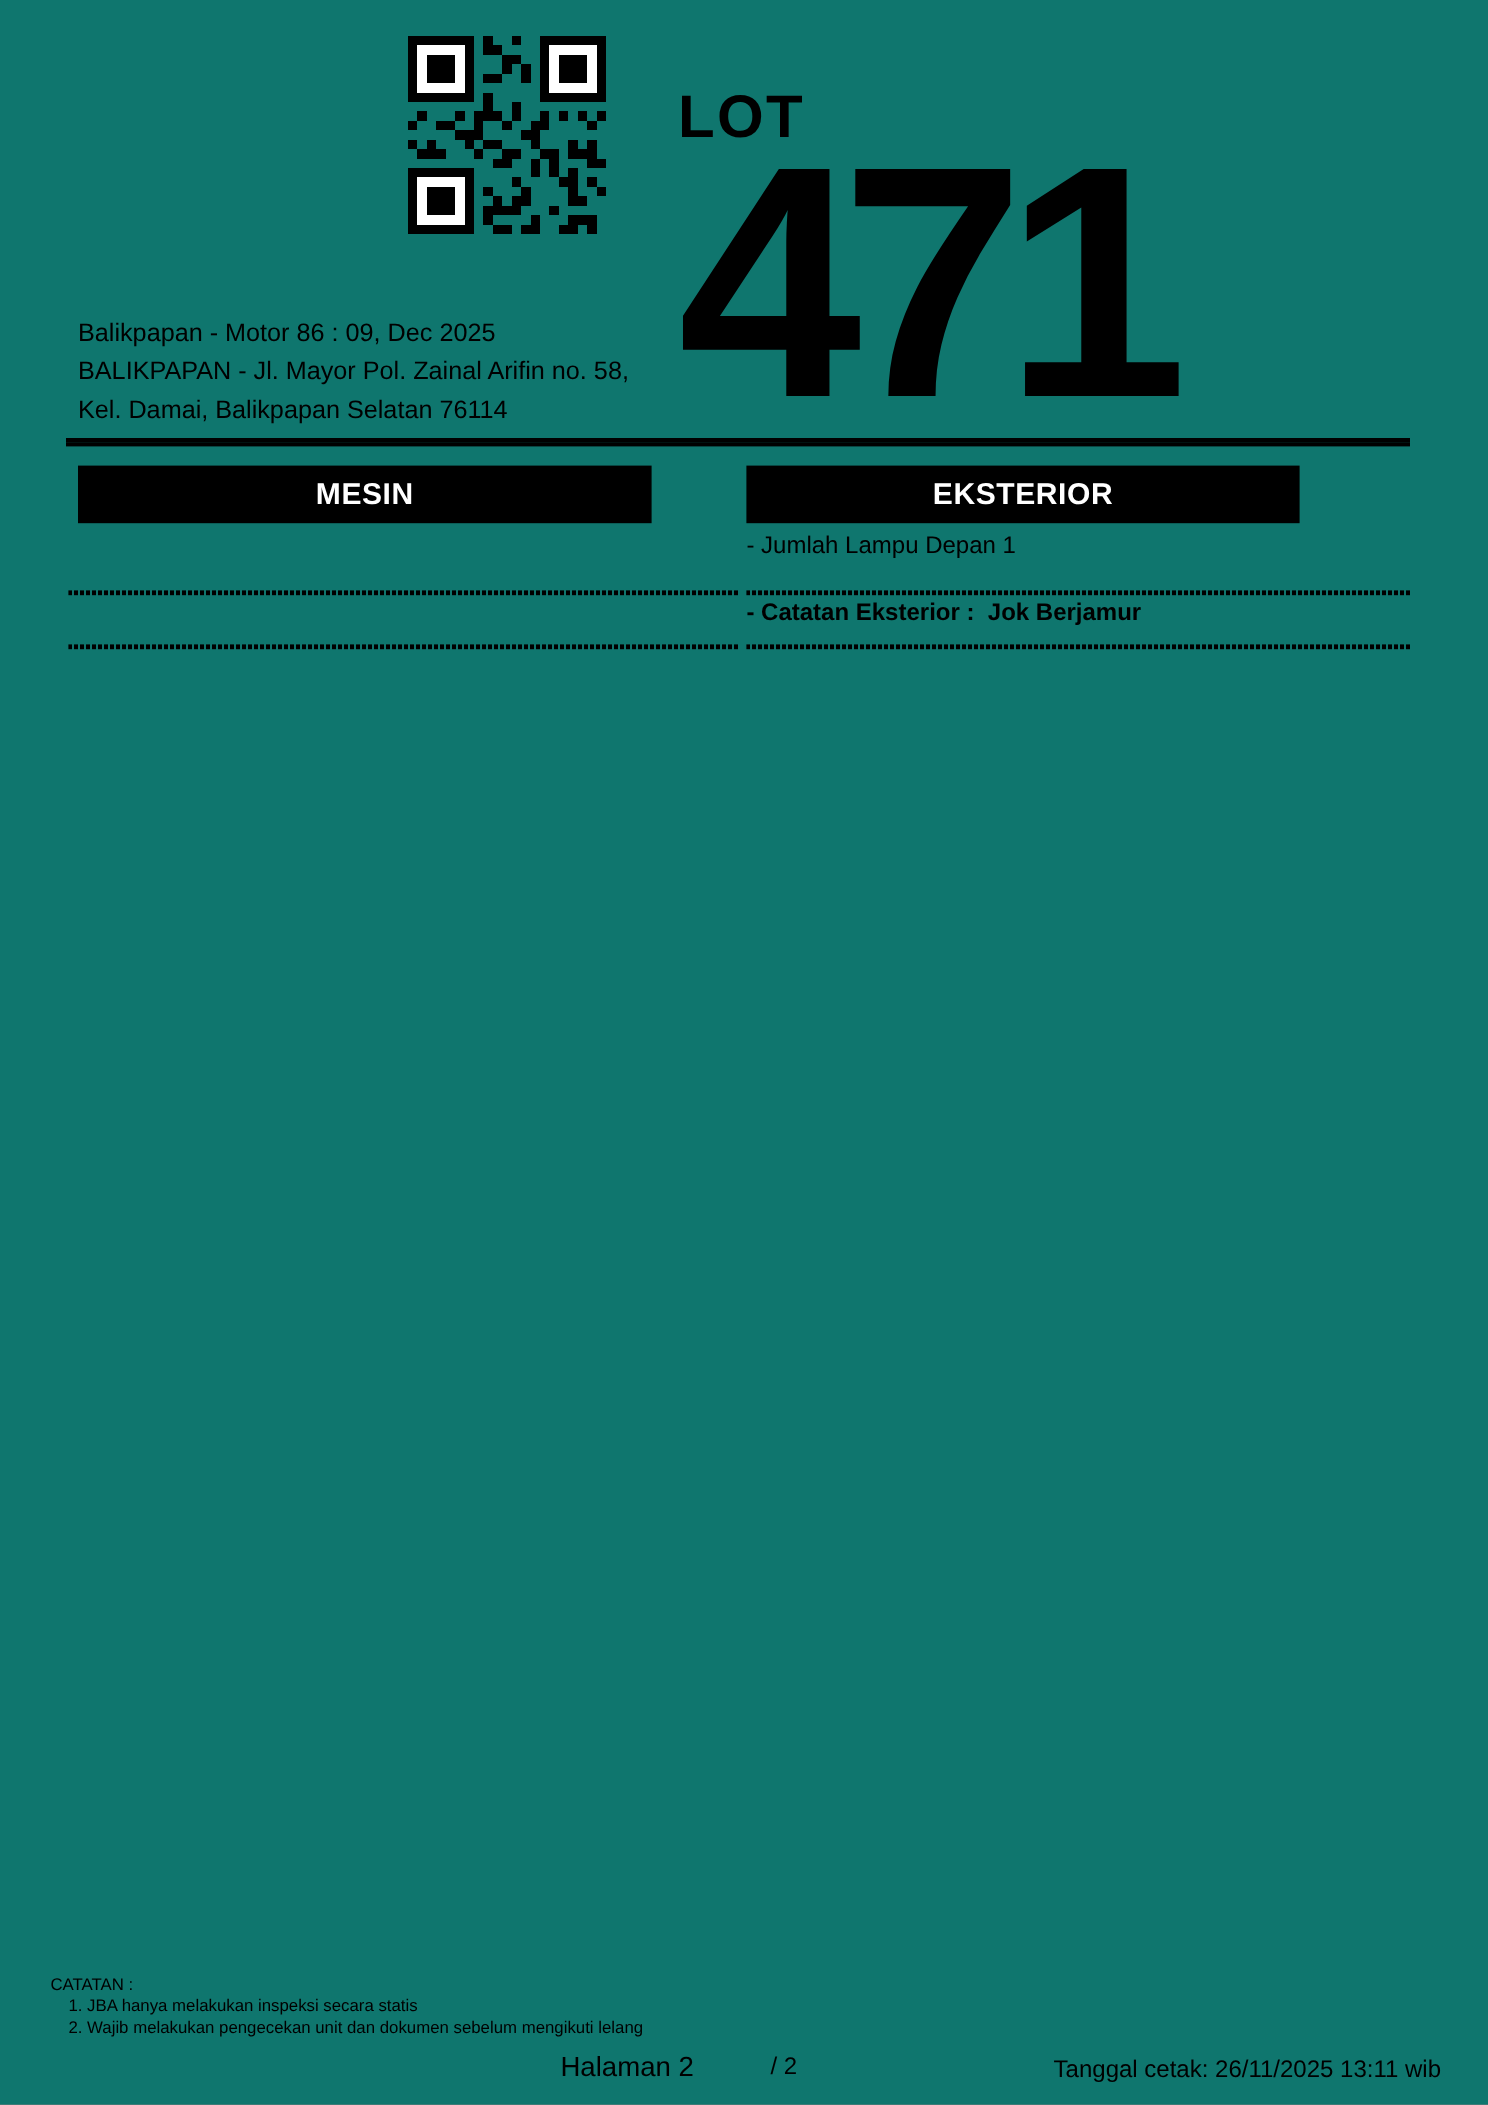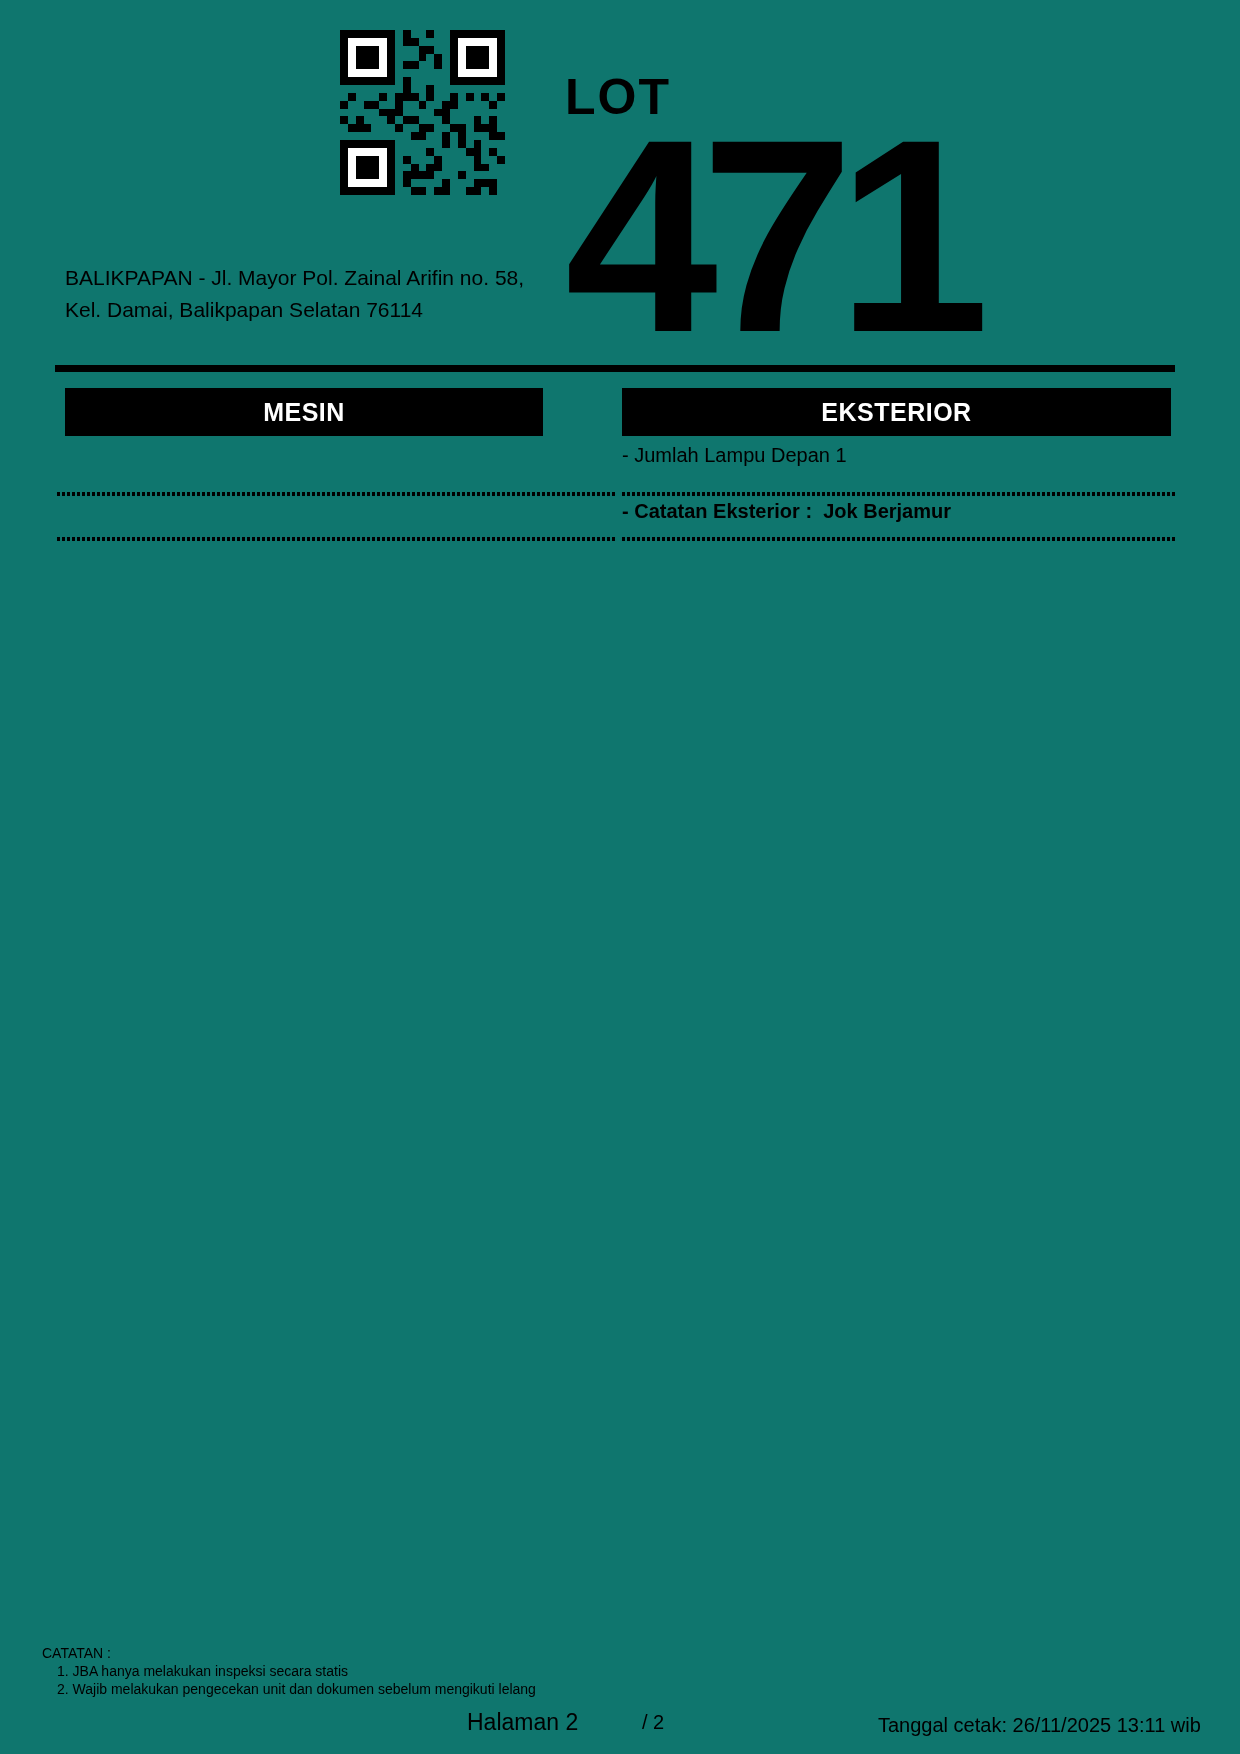--- a/index.html
+++ b/index.html
@@ -54,21 +54,21 @@
     top: 388px; height: 48px;
     background: #000000;
     color: #ffffff;
     font-weight: bold;
     font-size: 25px;
     letter-spacing: 0.5px;
     text-align: center;
     line-height: 48px;
   }
   .col-header.left  { left: 65px;  width: 478px; }
-  .col-header.right { left: 622px; width: 549px; }
+  .col-header.right { left: 622px; width: 461px; }
   .row-text {
     position: absolute;
     left: 622px;
     font-size: 20px;
     line-height: 20px;
     white-space: pre;
   }
   .row-text.r1 { top: 445px; }
   .row-text.r2 { top: 501px; font-weight: bold; }
   .dotted {
@@ -214,20 +214,21 @@
         <rect x="0" y="14" width="7" height="7" fill="#000"></rect>
         <rect x="1" y="15" width="5" height="5" fill="#fff"></rect>
         <rect x="2" y="16" width="3" height="3" fill="#000"></rect>
       </svg>
   </div>
 
   <div class="lot-label">LOT</div>
   <div class="lot-number">471</div>
 
   <div class="address">
+    <div>Balikpapan - Motor 86 : 09, Dec 2025</div>
     <div>BALIKPAPAN - Jl. Mayor Pol. Zainal Arifin no. 58,</div>
     <div>Kel. Damai, Balikpapan Selatan 76114</div>
   </div>
 
   <div class="double-rule"></div>
 
   <div class="col-header left">MESIN</div>
   <div class="col-header right">EKSTERIOR</div>
 
   <div class="row-text r1">- Jumlah Lampu Depan 1</div>

